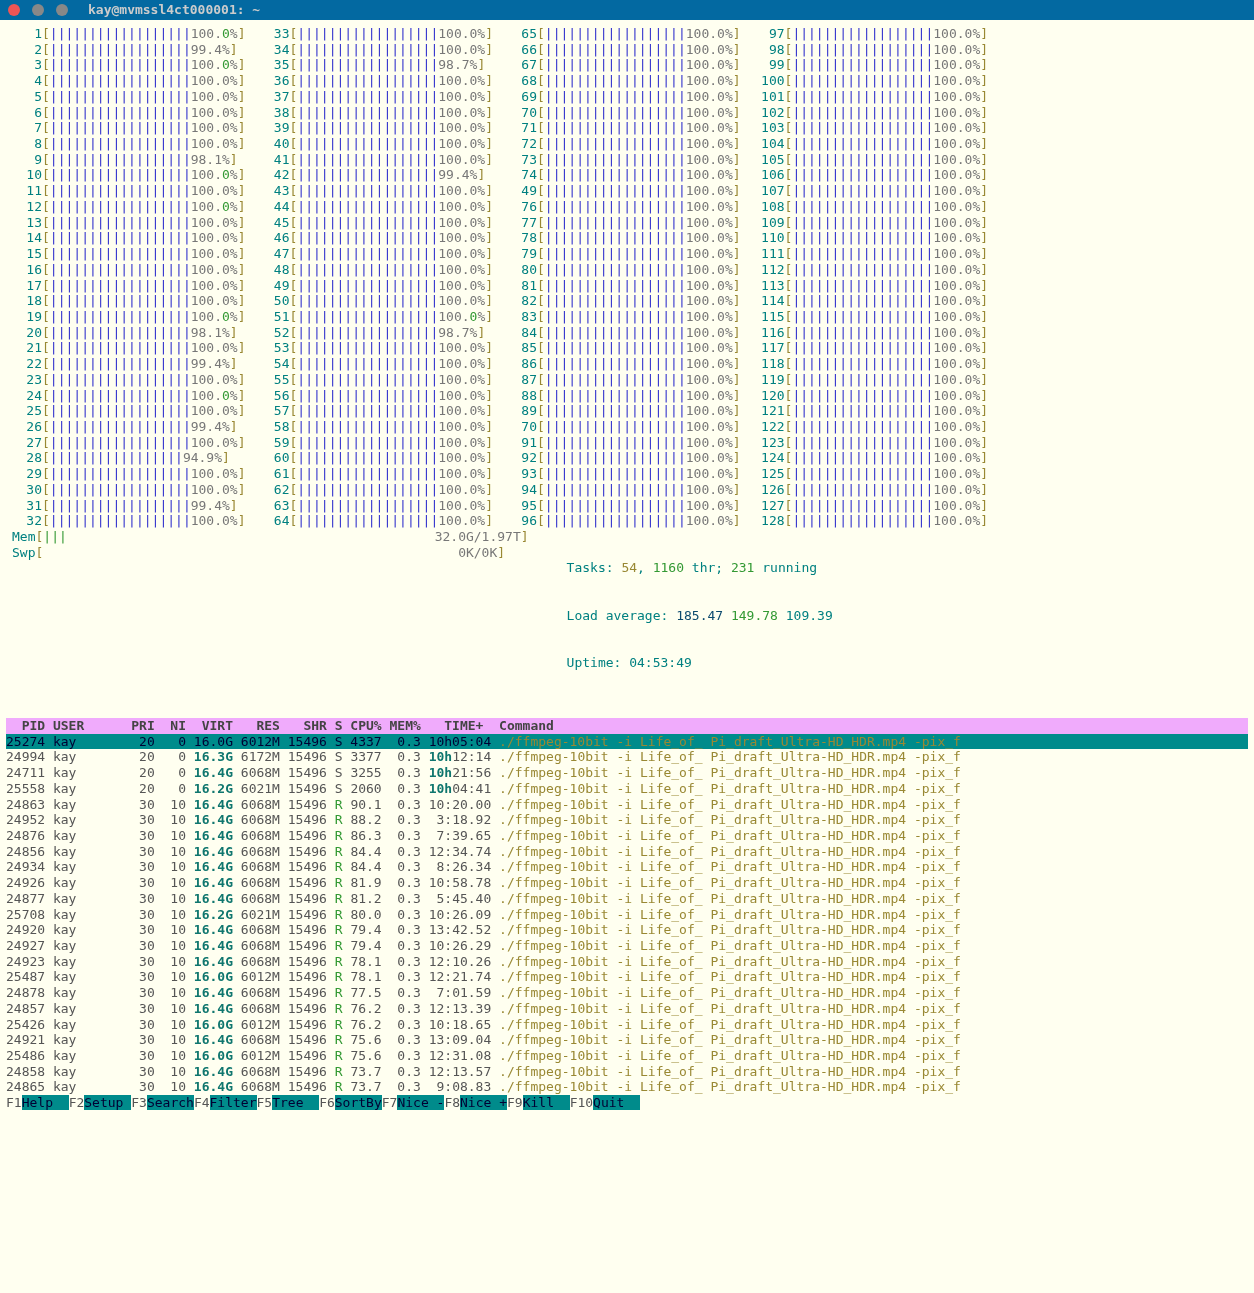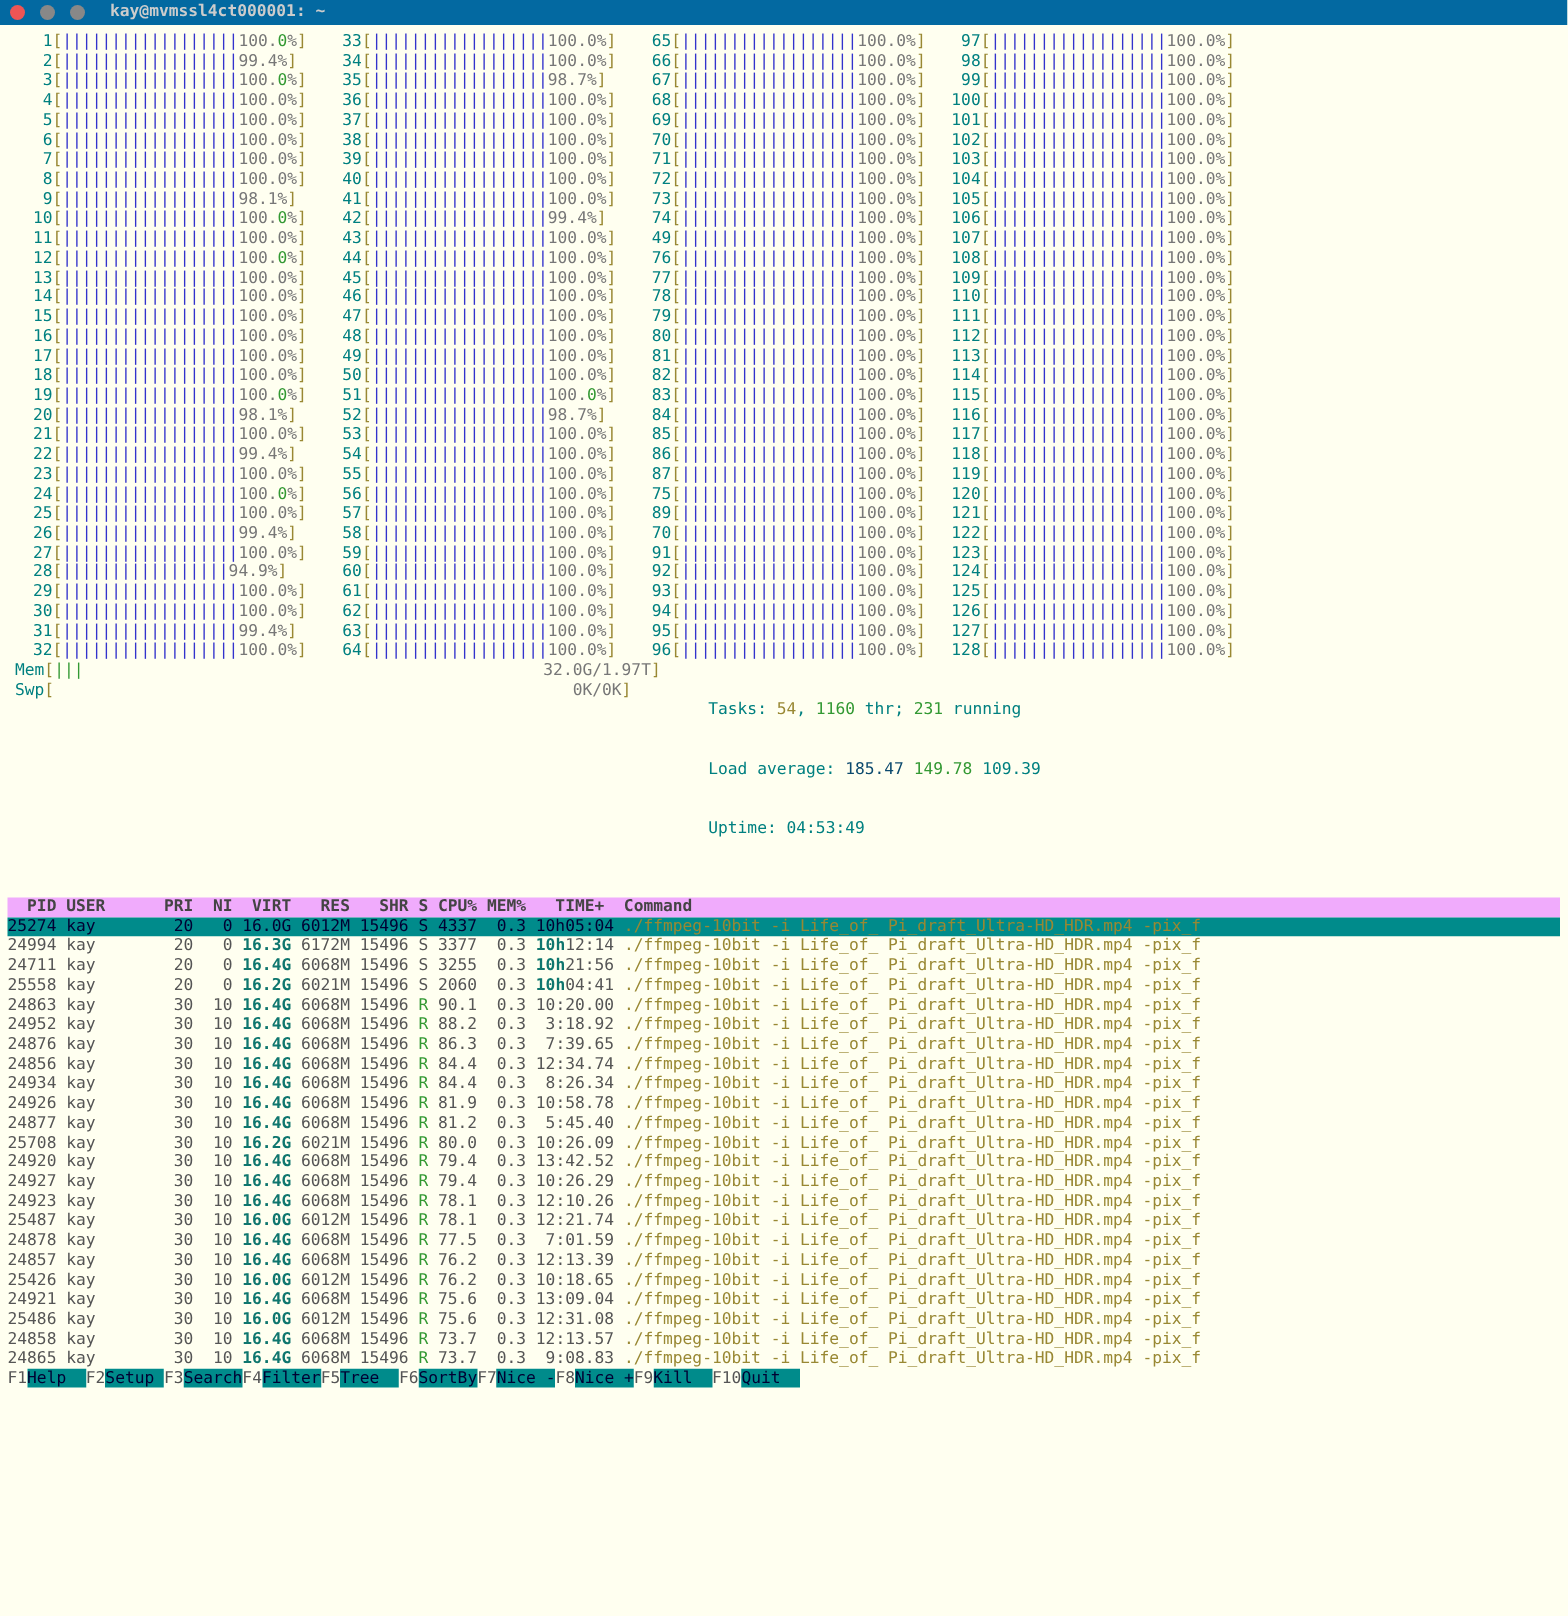--- a/index.html
+++ b/index.html
@@ -137,21 +137,21 @@
         <div class="cpu-row"><span class="cn"> 78</span>  <span class="br">[</span><span class="bar">||||||||||||||||||</span><span class="pct">100.0%</span><span class="br">]</span></div>
         <div class="cpu-row"><span class="cn"> 79</span>  <span class="br">[</span><span class="bar">||||||||||||||||||</span><span class="pct">100.0%</span><span class="br">]</span></div>
         <div class="cpu-row"><span class="cn"> 80</span>  <span class="br">[</span><span class="bar">||||||||||||||||||</span><span class="pct">100.0%</span><span class="br">]</span></div>
         <div class="cpu-row"><span class="cn"> 81</span>  <span class="br">[</span><span class="bar">||||||||||||||||||</span><span class="pct">100.0%</span><span class="br">]</span></div>
         <div class="cpu-row"><span class="cn"> 82</span>  <span class="br">[</span><span class="bar">||||||||||||||||||</span><span class="pct">100.0%</span><span class="br">]</span></div>
         <div class="cpu-row"><span class="cn"> 83</span>  <span class="br">[</span><span class="bar">||||||||||||||||||</span><span class="pct">100.0%</span><span class="br">]</span></div>
         <div class="cpu-row"><span class="cn"> 84</span>  <span class="br">[</span><span class="bar">||||||||||||||||||</span><span class="pct">100.0%</span><span class="br">]</span></div>
         <div class="cpu-row"><span class="cn"> 85</span>  <span class="br">[</span><span class="bar">||||||||||||||||||</span><span class="pct">100.0%</span><span class="br">]</span></div>
         <div class="cpu-row"><span class="cn"> 86</span>  <span class="br">[</span><span class="bar">||||||||||||||||||</span><span class="pct">100.0%</span><span class="br">]</span></div>
         <div class="cpu-row"><span class="cn"> 87</span>  <span class="br">[</span><span class="bar">||||||||||||||||||</span><span class="pct">100.0%</span><span class="br">]</span></div>
-        <div class="cpu-row"><span class="cn"> 75</span>  <span class="br">[</span><span class="bar">||||||||||||||||||</span><span class="pct">100.0%</span><span class="br">]</span></div>
+        <div class="cpu-row"><span class="cn"> 88</span>  <span class="br">[</span><span class="bar">||||||||||||||||||</span><span class="pct">100.0%</span><span class="br">]</span></div>
         <div class="cpu-row"><span class="cn"> 89</span>  <span class="br">[</span><span class="bar">||||||||||||||||||</span><span class="pct">100.0%</span><span class="br">]</span></div>
         <div class="cpu-row"><span class="cn"> 70</span>  <span class="br">[</span><span class="bar">||||||||||||||||||</span><span class="pct">100.0%</span><span class="br">]</span></div>
         <div class="cpu-row"><span class="cn"> 91</span>  <span class="br">[</span><span class="bar">||||||||||||||||||</span><span class="pct">100.0%</span><span class="br">]</span></div>
         <div class="cpu-row"><span class="cn"> 92</span>  <span class="br">[</span><span class="bar">||||||||||||||||||</span><span class="pct">100.0%</span><span class="br">]</span></div>
         <div class="cpu-row"><span class="cn"> 93</span>  <span class="br">[</span><span class="bar">||||||||||||||||||</span><span class="pct">100.0%</span><span class="br">]</span></div>
         <div class="cpu-row"><span class="cn"> 94</span>  <span class="br">[</span><span class="bar">||||||||||||||||||</span><span class="pct">100.0%</span><span class="br">]</span></div>
         <div class="cpu-row"><span class="cn"> 95</span>  <span class="br">[</span><span class="bar">||||||||||||||||||</span><span class="pct">100.0%</span><span class="br">]</span></div>
         <div class="cpu-row"><span class="cn"> 96</span>  <span class="br">[</span><span class="bar">||||||||||||||||||</span><span class="pct">100.0%</span><span class="br">]</span></div>
       </div>
       <div class="cpu-col">

